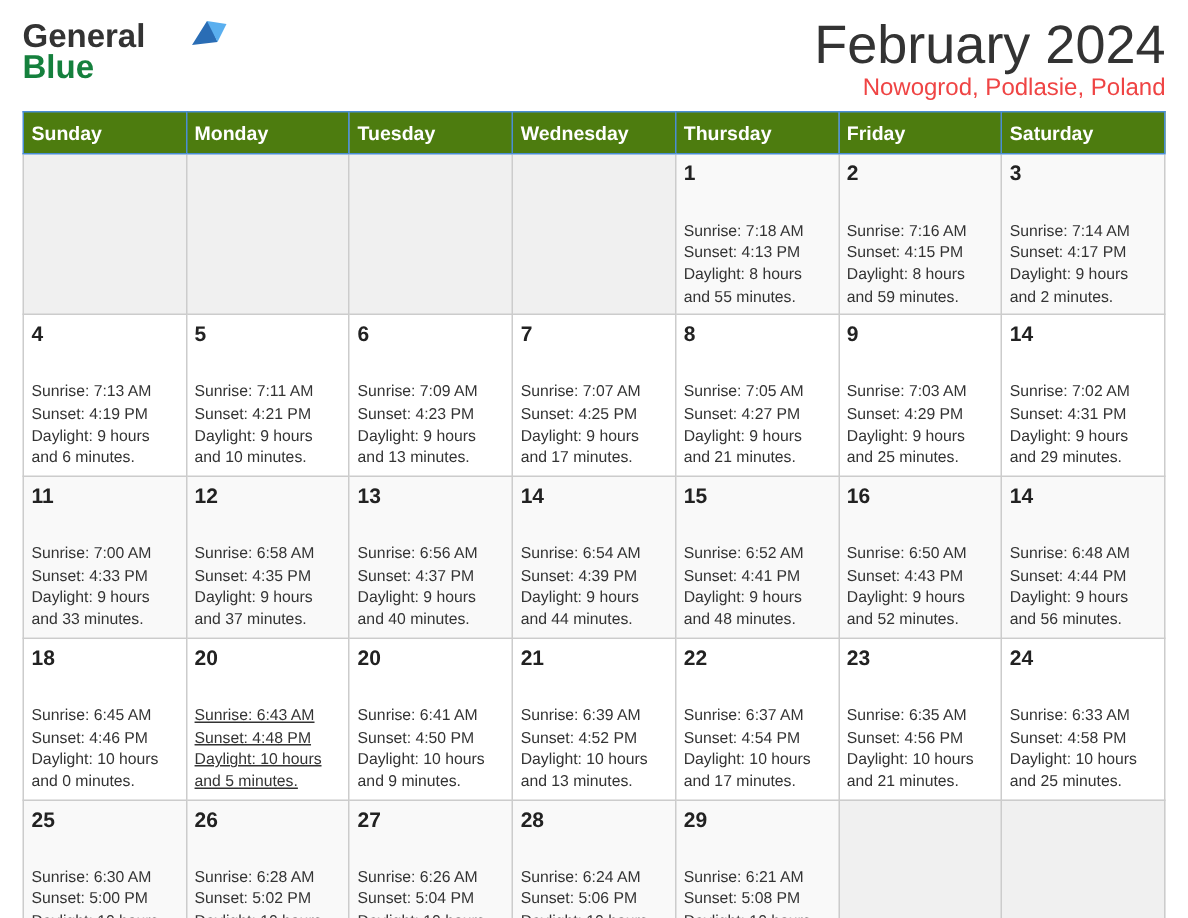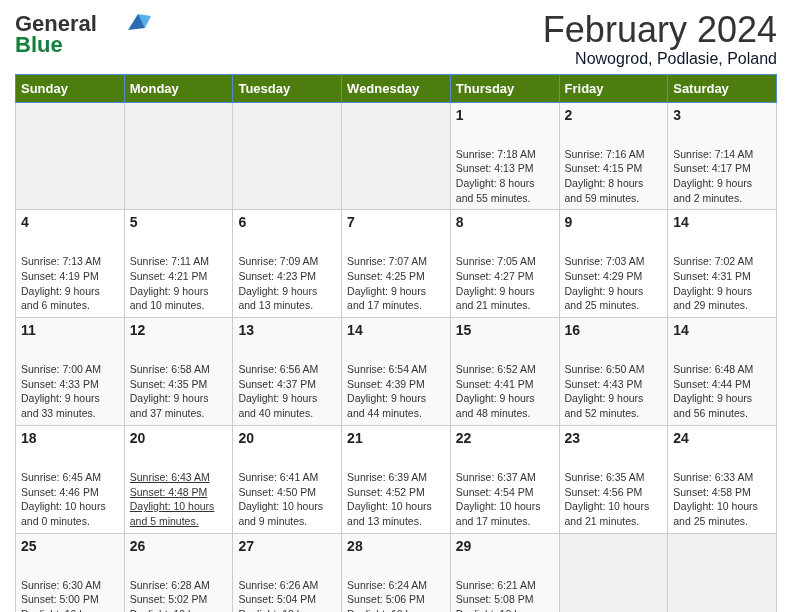--- a/index.html
+++ b/index.html
@@ -43,21 +43,21 @@
       text-align: right;
     }
     .month-year {
       font-size: 36px;
       font-weight: normal;
       color: #333;
       line-height: 1.1;
     }
     .location {
       font-size: 16px;
-      color: #0f172a;
+      color: #ef4444;
     }
     table {
       width: 100%;
       border-collapse: collapse;
       table-layout: fixed;
     }
     thead th {
       background-color: #4d7c0f;
       color: #fff;
       font-size: 13px;

